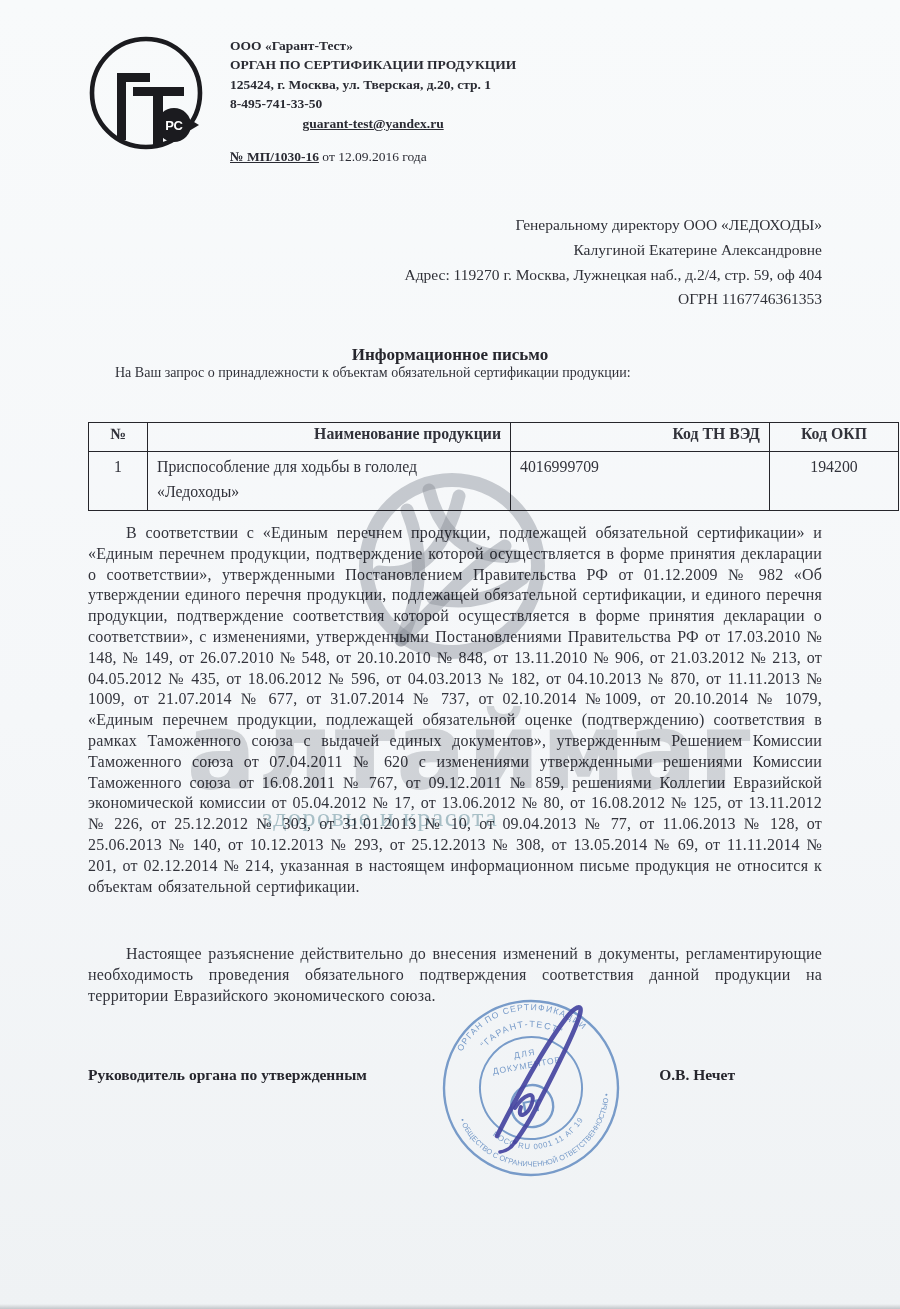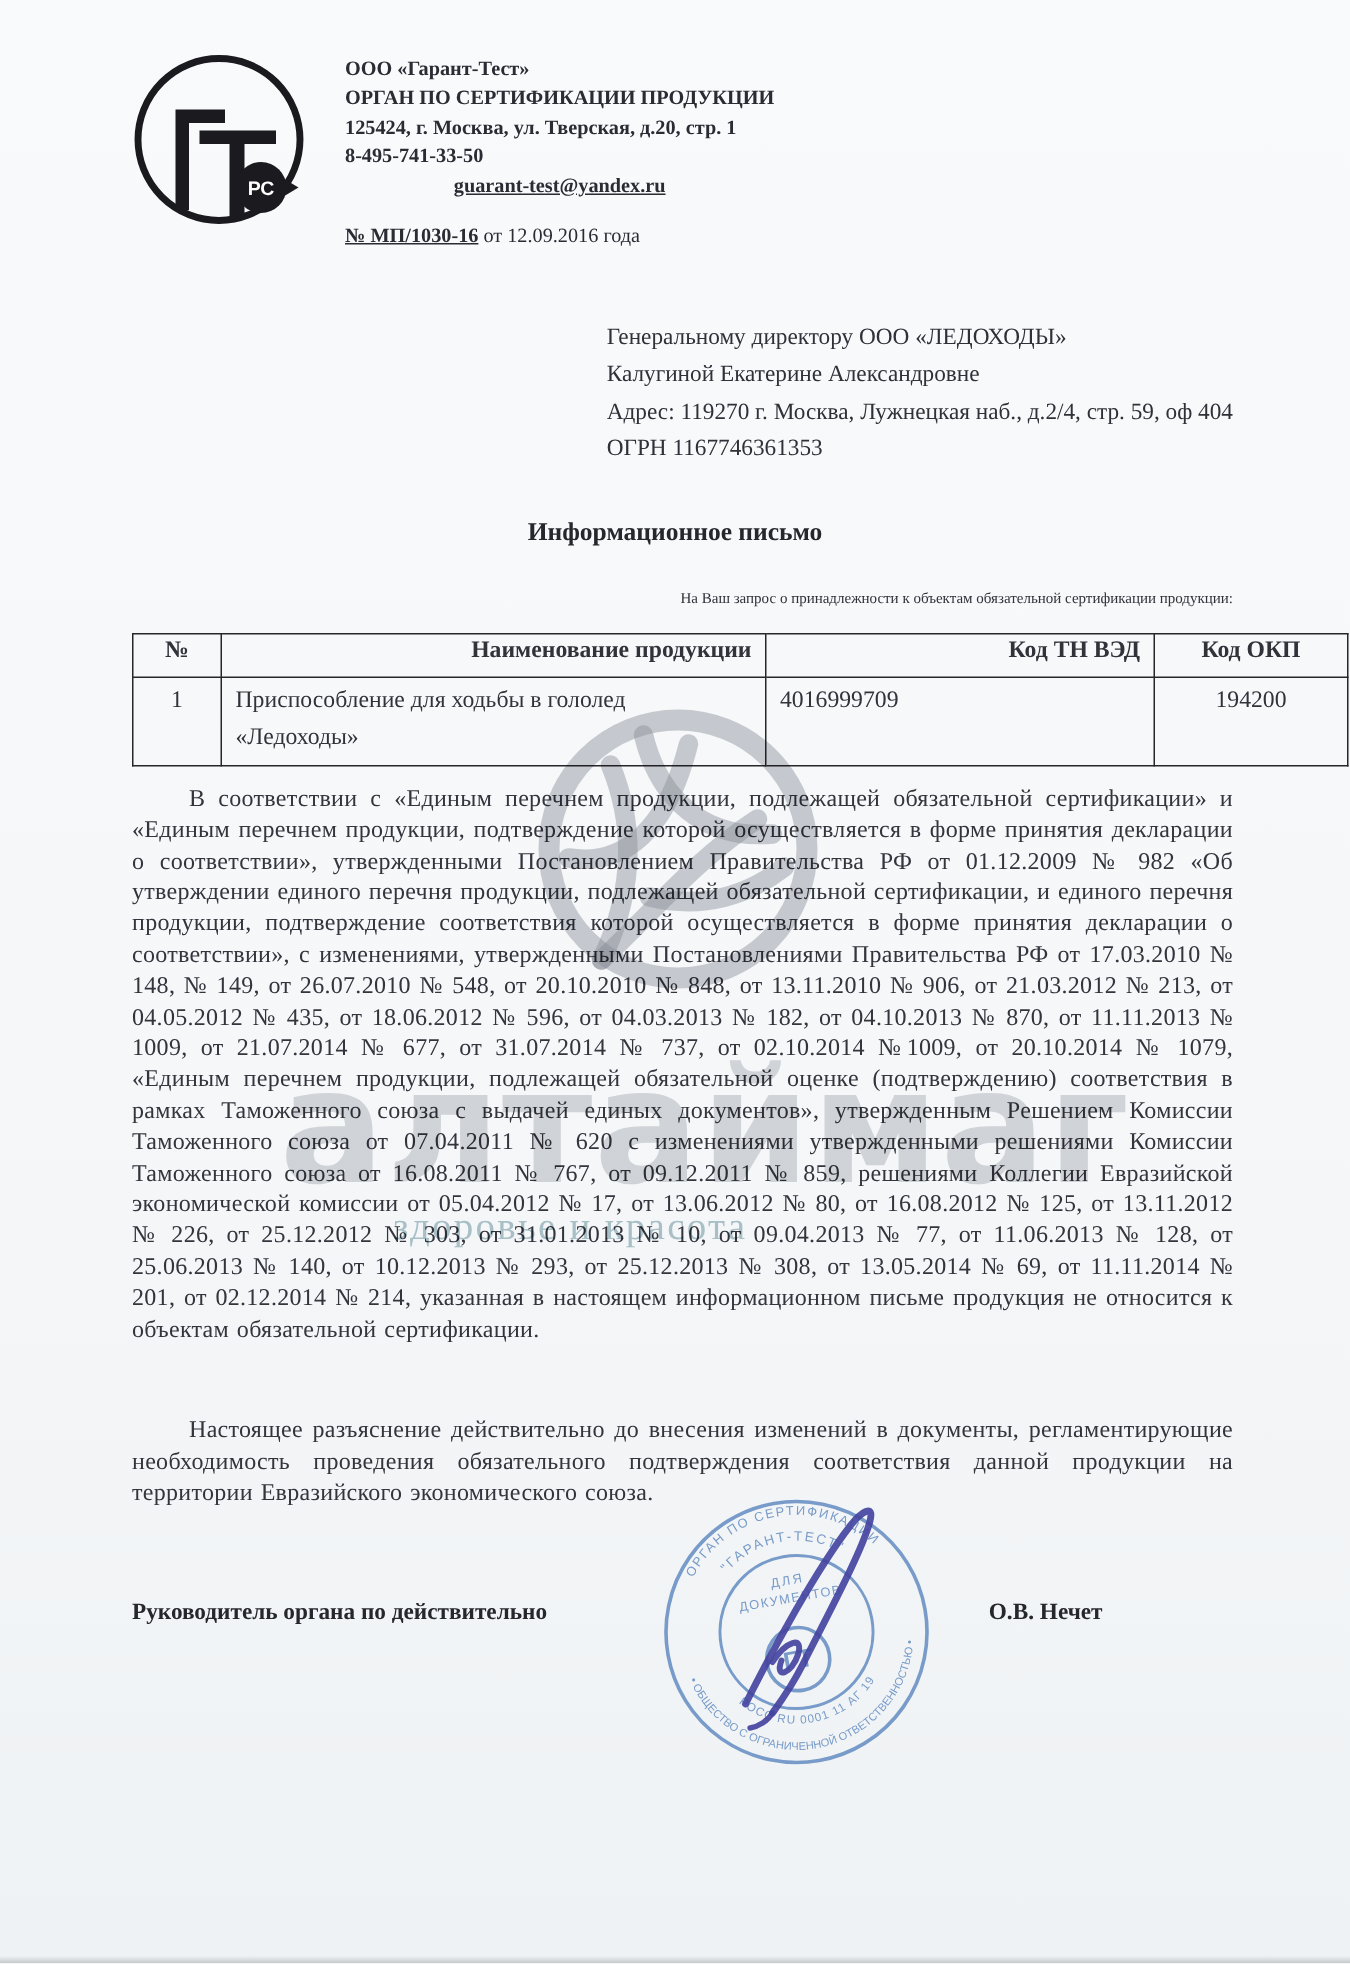--- a/index.html
+++ b/index.html
@@ -10,24 +10,24 @@
   }
   .scan-edge{position:absolute;left:0;right:0;bottom:0;height:5px;
     background:linear-gradient(180deg,rgba(0,0,0,0),rgba(80,85,92,.28));}
   
   .logo{position:absolute;left:86px;top:33px;width:120px;height:120px;}
   .org-info{position:absolute;left:230px;top:36px;font-size:13.5px;line-height:19.4px;font-weight:bold;color:#2a2b33;}
   .org-info .email{text-decoration:underline;text-align:center;}
   .ref-line{position:absolute;left:230px;top:149px;font-size:13.5px;color:#2a2b33;}
   .ref-line .num{font-weight:bold;text-decoration:underline;}
   
-  .addressee{position:absolute;right:78px;top:213px;text-align:left;font-size:15.5px;line-height:24.8px;color:#303138;}
+  .addressee{position:absolute;right:78px;top:213px;text-align:right;font-size:15.5px;line-height:24.8px;color:#303138;}
   
   .title{position:absolute;left:0;right:0;top:329px;text-align:center;font-size:17px;font-weight:bold;color:#26262d;margin-top:16px;}
-  .intro{position:absolute;left:88px;width:734px;top:394px;font-size:10px;text-indent:27px;text-align:right;}
+  .intro{position:absolute;left:88px;width:734px;top:365px;font-size:14px;text-indent:27px;}
   
   table.tbl{position:absolute;left:88px;top:422px;width:734px;border-collapse:collapse;table-layout:fixed;}
   .tbl th,.tbl td{border:1.7px solid #26262b;padding:2px 9px;font-size:15.8px;vertical-align:top;}
   .tbl th{font-weight:bold;text-align:right;height:24px;}
   .tbl .c{text-align:center;}
   .tbl td{line-height:25px;height:54px;}
   .col-n{width:40px;}.col-name{width:344px;}.col-tnved{width:240px;}.col-okp{width:110px;}
   
   .para{position:absolute;left:88px;width:734px;text-align:justify;font-size:16px;
     line-height:20.8px;letter-spacing:.2px;word-spacing:1px;color:#33343c;}
@@ -112,21 +112,21 @@
       <path d="M64 192 C 98 160 128 124 168 98"></path>
       <path d="M92 42 C 102 84 132 112 178 108"></path>
       <path d="M42 124 C 80 130 108 104 122 48"></path>
       <path d="M96 150 C 130 158 160 150 186 130"></path>
     </g>
   </svg>
   <div class="wm-brand">алтаймаг</div>
   <div class="wm-sub">здоровье и красота</div>
 
   <div class="sig-row">
-    <span>Руководитель органа по действительно</span>
+    <span>Руководитель органа по утвержденным</span>
     <span>О.В. Нечет</span>
   </div>
 
   <svg class="stamp" viewBox="0 0 190 190">
     <defs>
       <path id="arcOuterTop" d="M 17,95 A 78 78 0 0 1 173,95"></path>
       <path id="arcOuterBottom" d="M 17.2,90 A 78 78 0 1 0 172.8,90"></path>
       <path id="arcInnerTop" d="M 34,95 A 61 61 0 0 1 156,95"></path>
       <path id="arcInnerBottom" d="M 34.8,105 A 61 61 0 0 0 155.2,105"></path>
     </defs>

